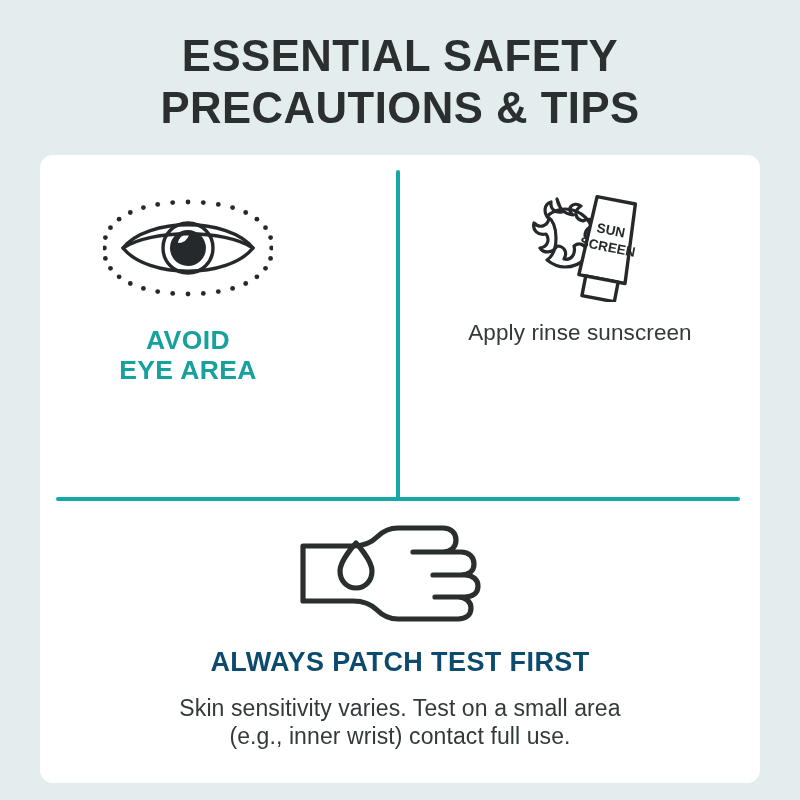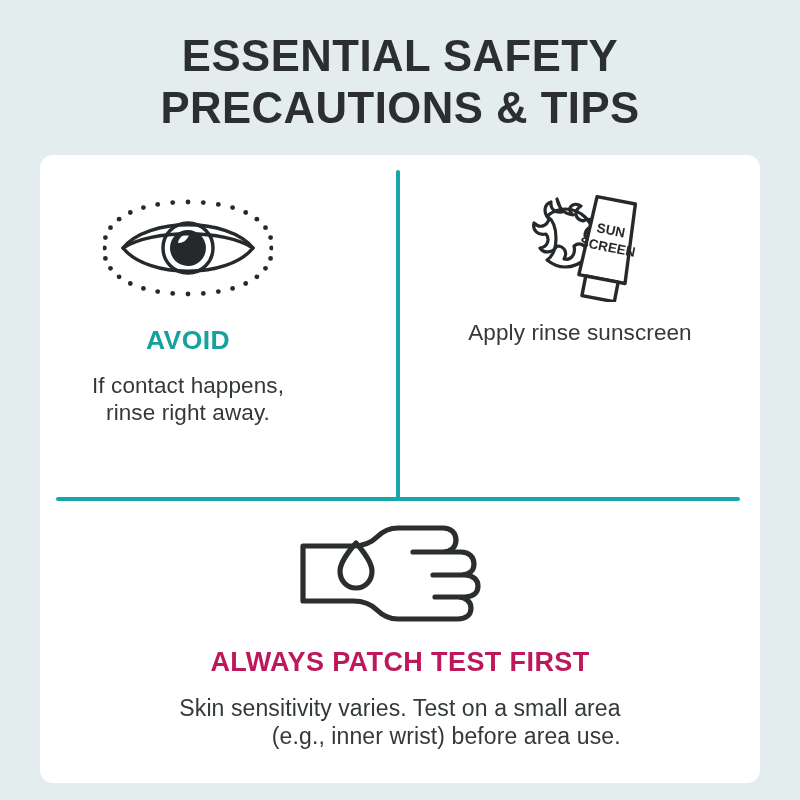--- a/index.html
+++ b/index.html
@@ -101,21 +101,21 @@
 
   .body-text {
     font-size:22.5px;
     line-height:27px;
     color:#33383a;
     text-align:center;
     letter-spacing:0.1px;
   }
   .body-eye   { margin-top:17px; }
   .body-sun   { margin-top:17px; }
-  .body-patch { margin-top:17px; font-size:23px; line-height:28px;text-align:right; }
+  .body-patch { margin-top:17px; font-size:23px; line-height:28px; }
 
   .nowrap-line { display:block; }
 </style>
 </head>
 <body>
 
 <div id="poster" style="background: rgb(228, 237, 238); margin-top: 8px;">
 
   <div class="title-block">
     <span class="title-line" style="color: rgb(43, 47, 47);">ESSENTIAL SAFETY</span>
@@ -172,24 +172,21 @@
           <circle cx="16.1" cy="26.2" r="2.4"></circle>
           <circle cx="27.3" cy="19.5" r="2.4"></circle>
           <circle cx="40.4" cy="14.6" r="2.4"></circle>
           <circle cx="54.7" cy="11.4" r="2.4"></circle>
           <circle cx="69.7" cy="9.6" r="2.4"></circle>
         </g>
       </svg>
     </div>
     <div class="heading teal heading-eye" style="color: rgb(21, 162, 158);">
       <span class="nowrap-line">AVOID</span>
-    </div>
-    <div class="body-text body-eye" style="color: rgb(51, 56, 58);">
-      <span class="nowrap-line">If contact happens,</span>
-      <span class="nowrap-line">rinse right away.</span>
+      <span class="nowrap-line">EYE AREA</span>
     </div>
   </div>
 
   <div class="cell cell-right">
     <div class="icon-wrap icon-sun">
       <svg viewBox="0 0 170 115" width="170" height="115" aria-hidden="true">
 
         <g fill="none" stroke="#26292b" stroke-width="3.2" stroke-linecap="round" stroke-linejoin="round">
           <path d="M62 12
                    C64 22 70 27 78 28
@@ -258,22 +255,22 @@
                    L10 82 Z"></path>
 
           <path d="M63 24
                    C63 24 47 41 47 52
                    C47 62 54 69 63 69
                    C72 69 79 62 79 52
                    C79 41 63 24 63 24 Z"></path>
         </g>
       </svg>
     </div>
-    <div class="heading dark heading-patch" style="color: #be185d;">
+    <div class="heading dark heading-patch" style="color: #0c4a6e;">
       <span class="nowrap-line">ALWAYS PATCH TEST FIRST</span>
     </div>
     <div class="body-text body-patch" style="color: rgb(51, 56, 58);">
       <span class="nowrap-line">Skin sensitivity varies. Test on a small area</span>
-      <span class="nowrap-line">(e.g., inner wrist) before area use.</span>
+      <span class="nowrap-line">(e.g., inner wrist) contact full use.</span>
     </div>
   </div>
 
 </div>
 
 </body></html>

